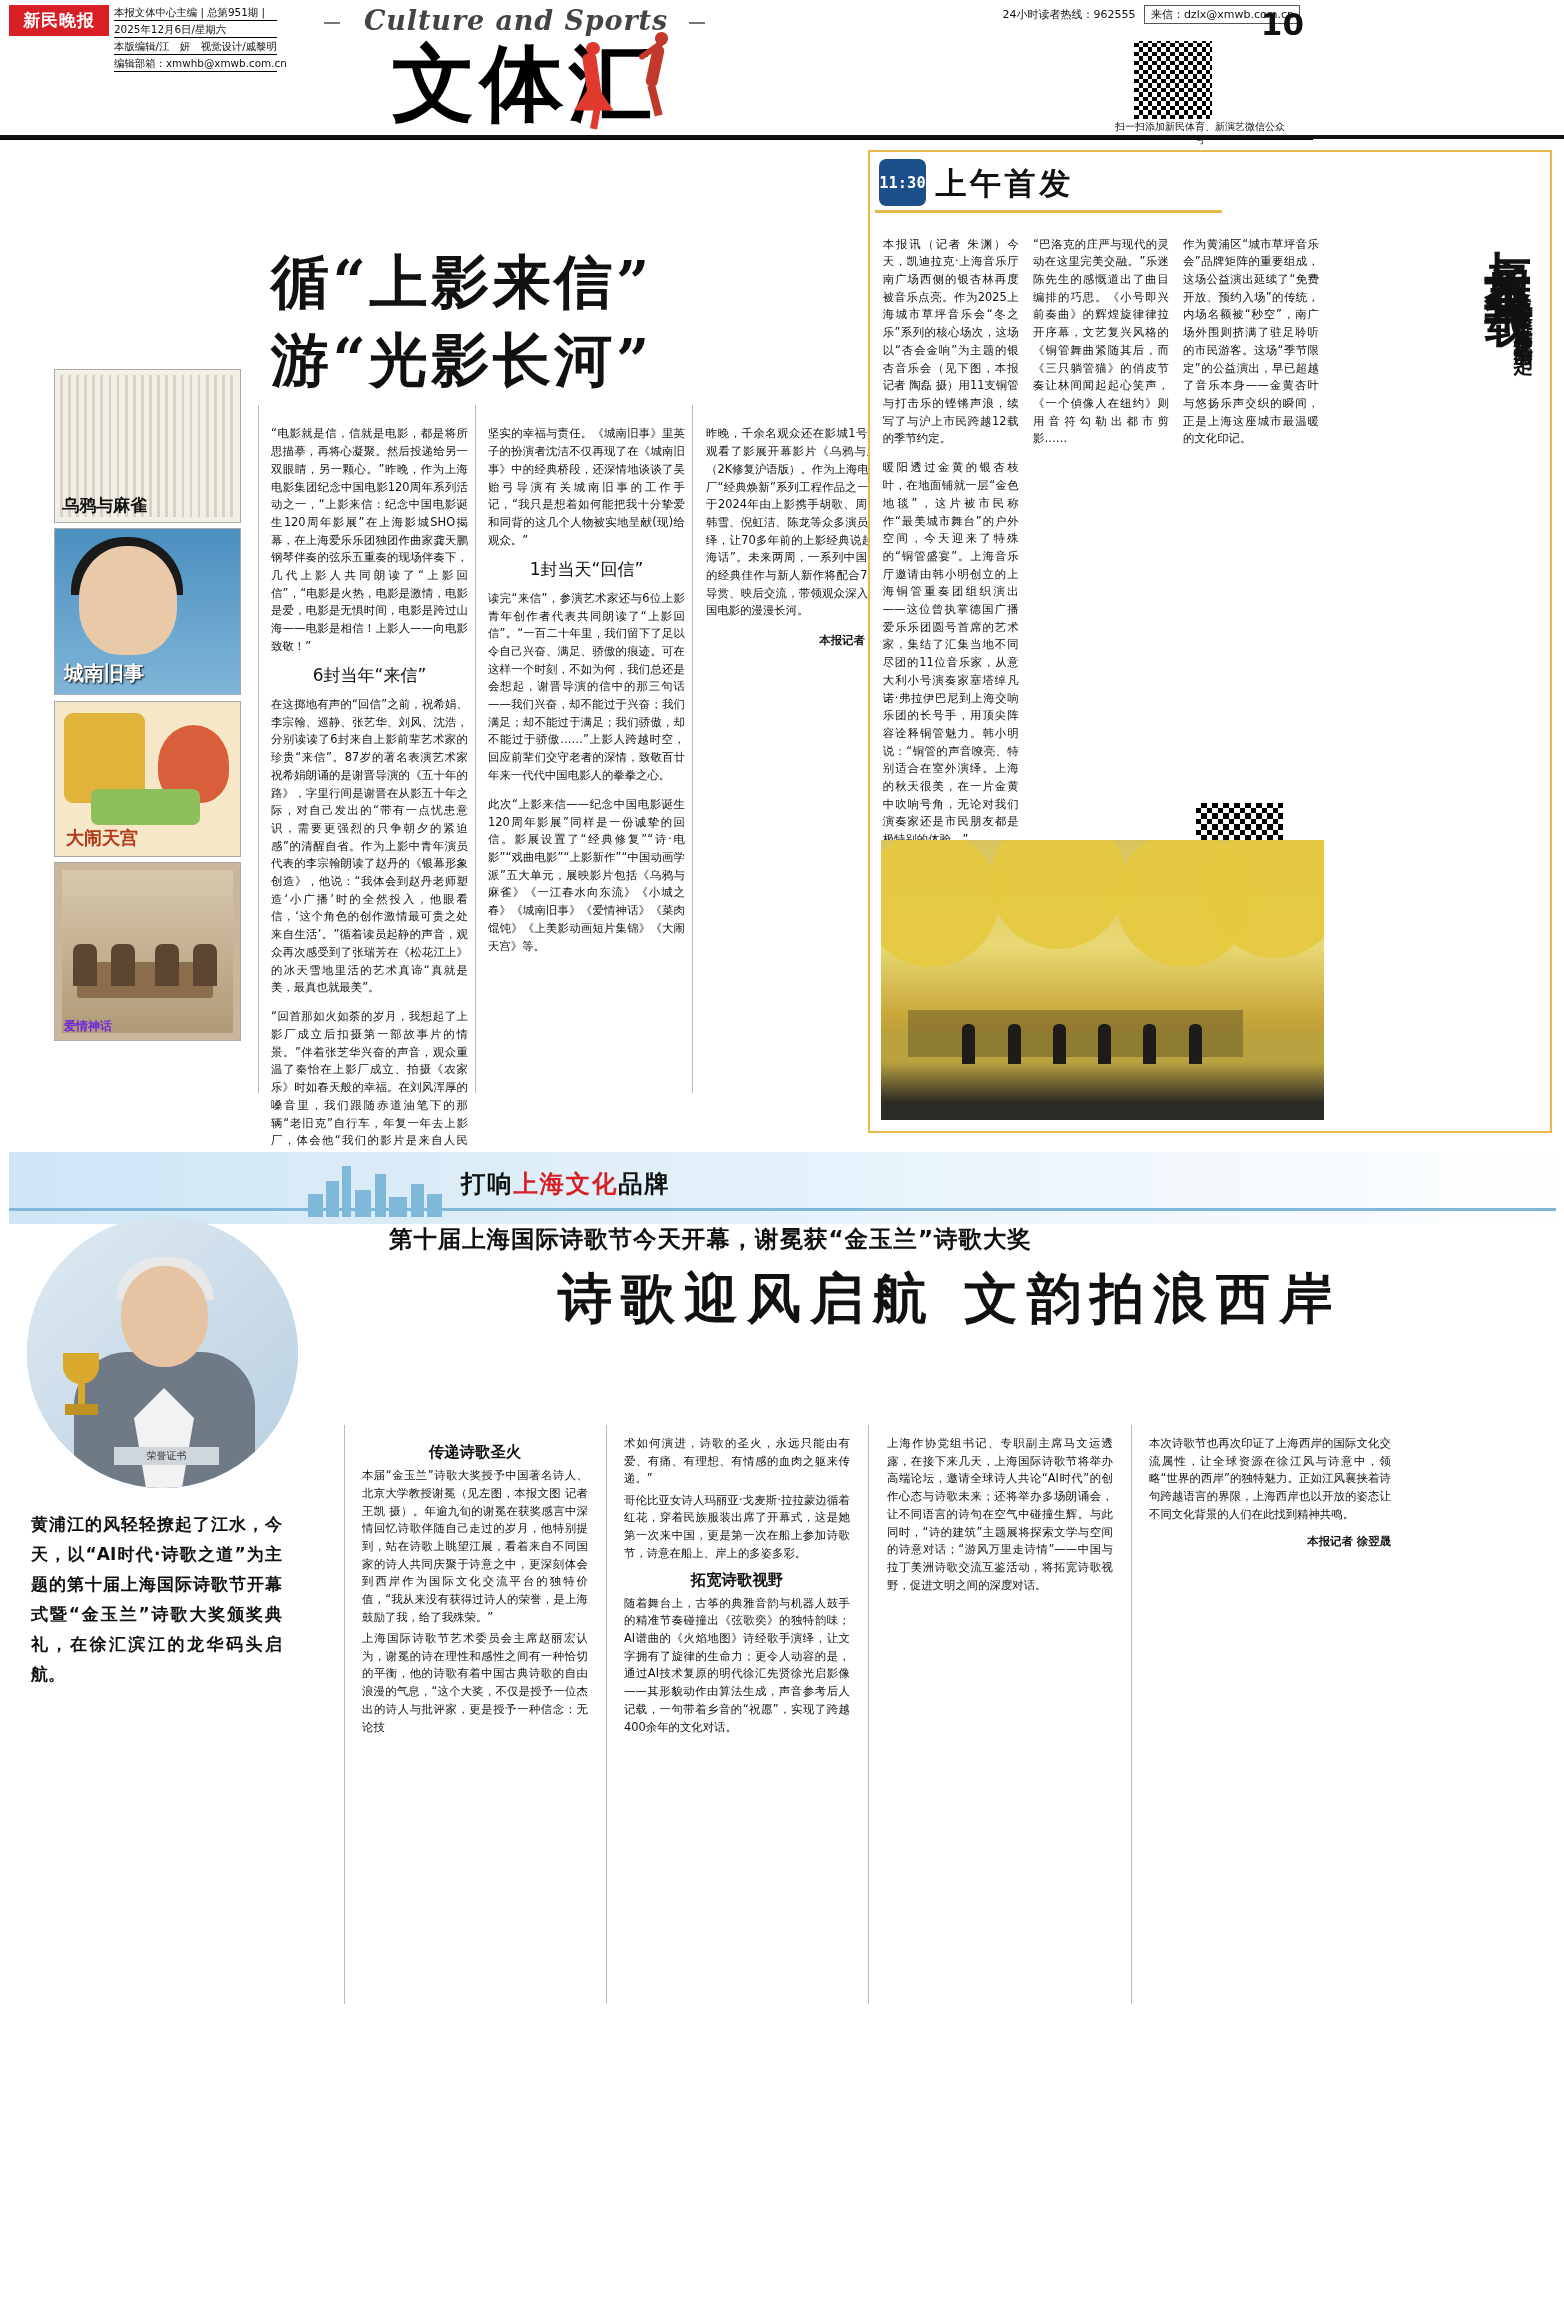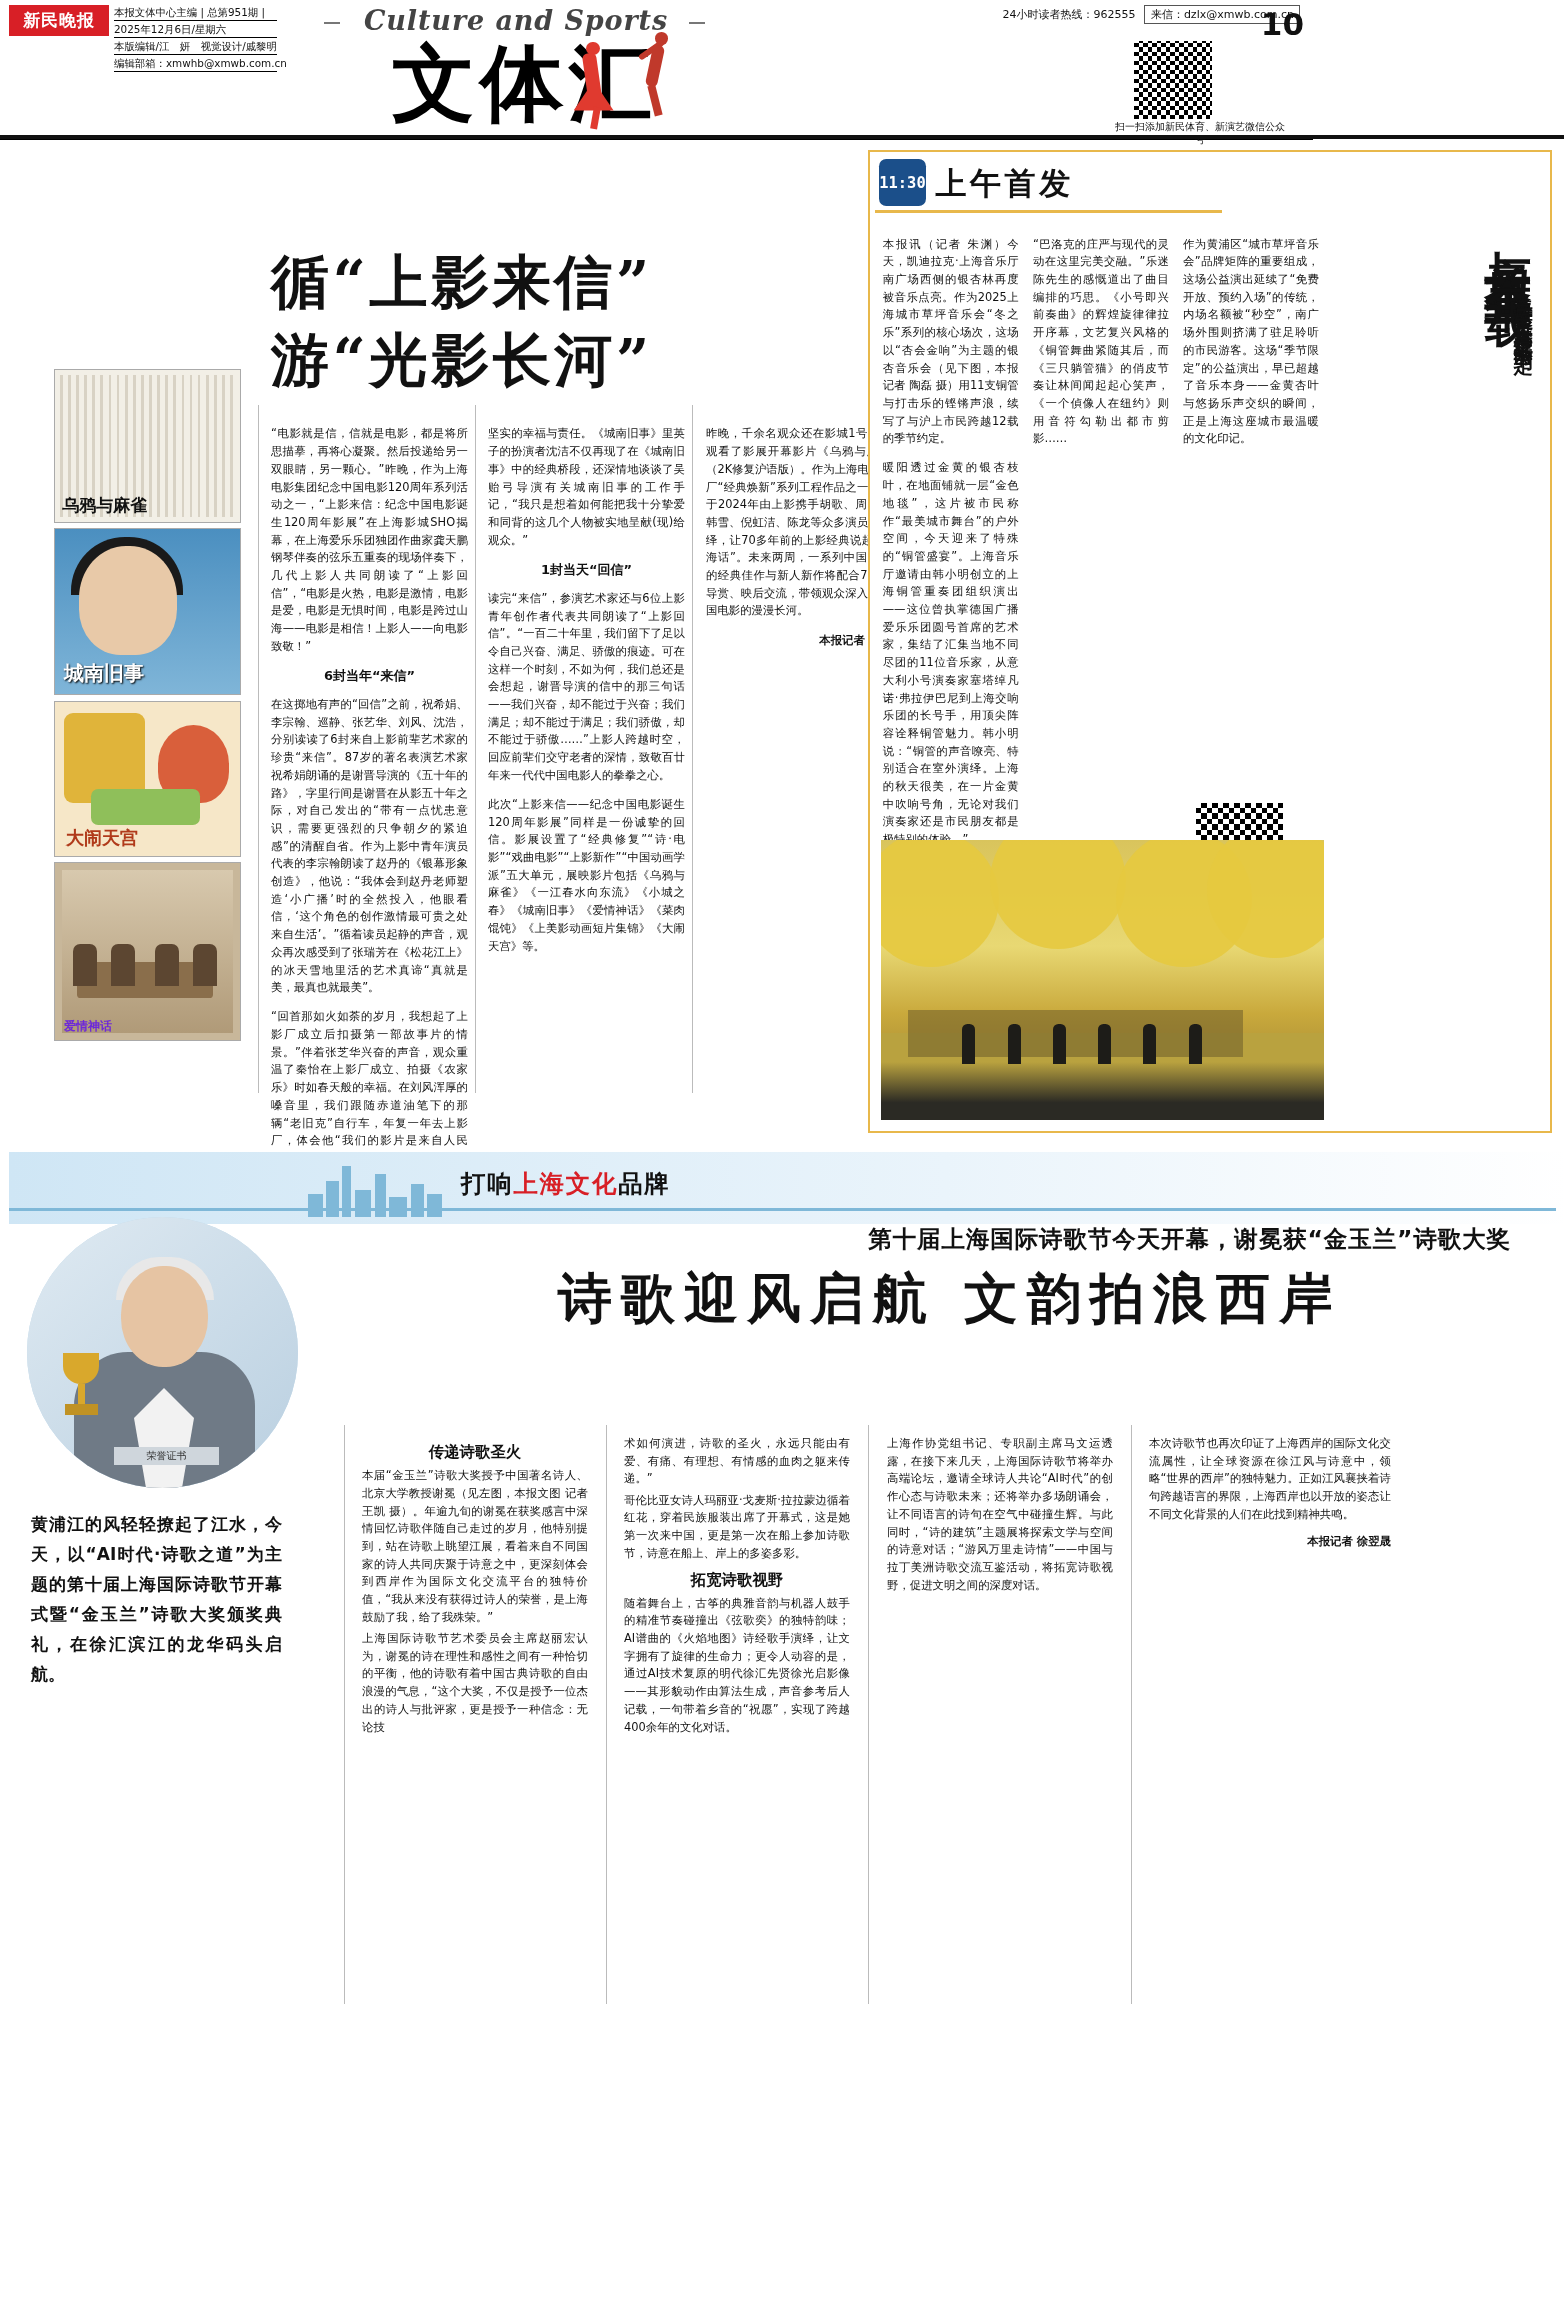--- a/index.html
+++ b/index.html
@@ -65,21 +65,21 @@
     background:
       repeating-linear-gradient(0deg,#000 0 4.5px,#fff 4.5px 9px),
       repeating-linear-gradient(90deg,#000 0 4.5px,#fff 4.5px 9px);
     background-blend-mode:difference;border:1.8px solid #fff;
   }
   .qr-caption{position:absolute;right:27px;top:121px;width:172px;text-align:center;font-size:10px;line-height:12.7px;color:#111;}
   .mast-red-rule{position:absolute;left:0;top:135px;width:1565px;height:3.6px;background:#111;}
 
   
   .col-text{font-family:"DejaVu Sans","Liberation Sans",sans-serif;font-size:11.4px;line-height:17.7px;text-align:justify;color:#111;}
-  .sub-head{font-weight:bold;font-size:13px;text-align:center;margin:7.2px 0 5.4px;}
+  .sub-head{font-weight:normal;font-size:17px;text-align:center;margin:7.2px 0 5.4px;}
 
   
   .top-section{position:absolute;left:0;top:143px;width:1565px;height:986px;}
 
   .headline-small{
     position:absolute;left:16.3px;top:45px;width:977px;
     font-family:"DejaVu Serif","Liberation Serif",serif;
     font-weight:bold;font-size:29px;letter-spacing:0.9px;color:#111;white-space:nowrap;
   }
   .headline-main{
@@ -159,21 +159,21 @@
   
   .bottom-sec{position:absolute;left:0;top:1136px;width:1565px;height:1180px;}
   .banner{position:absolute;left:9px;top:16px;width:1547px;height:72px;
      background:linear-gradient(90deg,#cfe6f5,#eaf4fb 60%,#ffffff);padding-left:14px;}
   .banner-city{position:absolute;left:299px;top:9px;width:136px;height:56px;}
   .banner-city i{position:absolute;bottom:0;background:#7fb8d8;display:block;}
   .banner-text{position:absolute;left:452px;top:16.3px;font-size:24.4px;font-weight:bold;letter-spacing:1.8px;}
   .banner-text .red{color:#d81f26;}
   .banner-rule{position:absolute;left:9px;top:72px;width:1547px;height:2.7px;background:#7fb8d8;}
 
-  .lead-line{position:absolute;left:389px;top:87px;width:1122px;text-align:right;font-size:23.5px;font-weight:bold;letter-spacing:0.9px;}
+  .lead-line{position:absolute;left:389px;top:87px;width:1122px;text-align:left;font-size:23.5px;font-weight:bold;letter-spacing:0.9px;}
   .big-head2{position:absolute;left:389px;top:127px;width:1122px;text-align:center;
      font-family:"DejaVu Serif","Liberation Serif",serif;font-weight:bold;font-size:54px;letter-spacing:9px;}
 
   .portrait{position:absolute;left:27px;top:81px;width:271px;height:271px;border-radius:50%;overflow:hidden;background:#bfd9ea;}
   .portrait .bg{position:absolute;inset:0;background:linear-gradient(140deg,#dfeaf2,#b9cfe0);}
   .portrait .suit{position:absolute;left:47px;bottom:0;width:181px;height:136px;background:#6f7a86;border-radius:54px 54px 0 0;}
   .portrait .shirt{position:absolute;left:107px;bottom:0;width:60px;height:100px;background:#f2f2f2;clip-path:polygon(50% 0,100% 30%,80% 100%,20% 100%,0 30%);}
   .portrait .face{position:absolute;left:94px;top:49px;width:87px;height:101px;border-radius:48%;background:#e6c4a3;}
   .portrait .hair{position:absolute;left:89px;top:40px;width:98px;height:43px;border-radius:49px 49px 0 0;background:#e8e8e8;}
   .portrait .trophy{position:absolute;left:31px;top:136px;width:47px;height:67px;}

